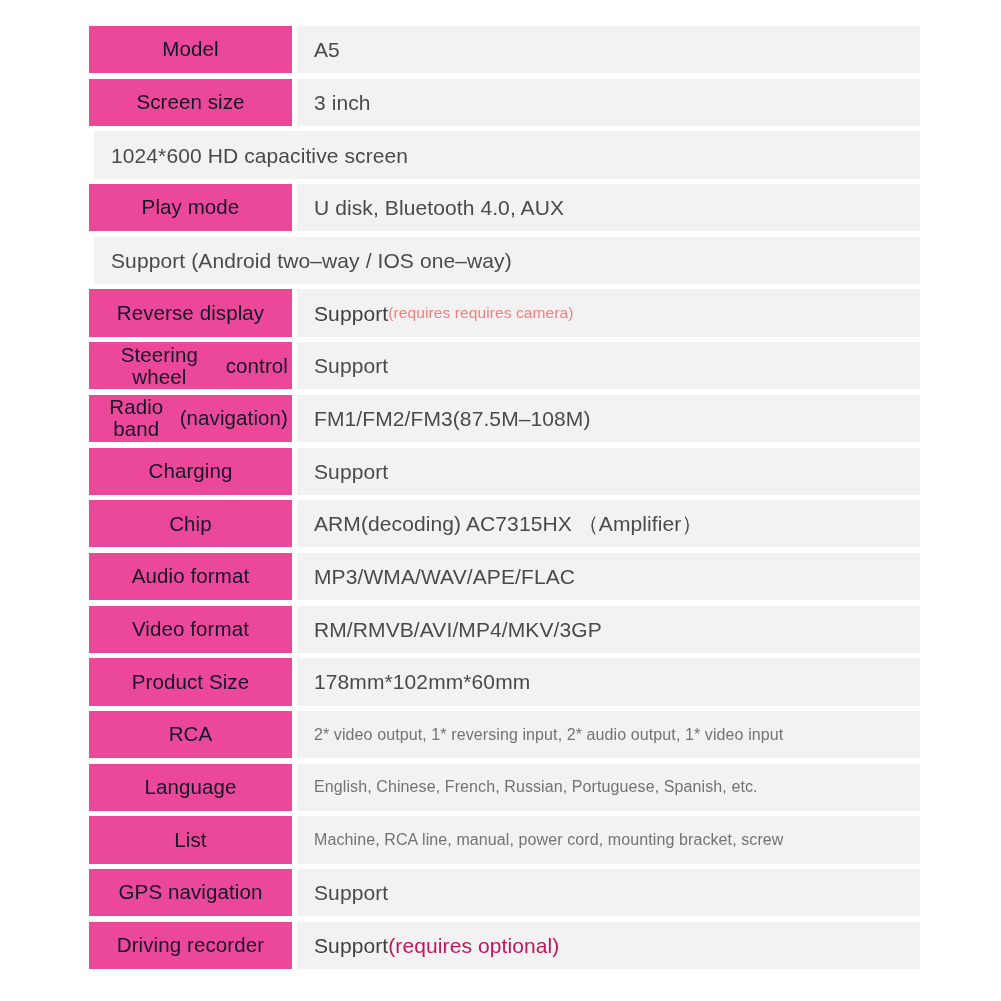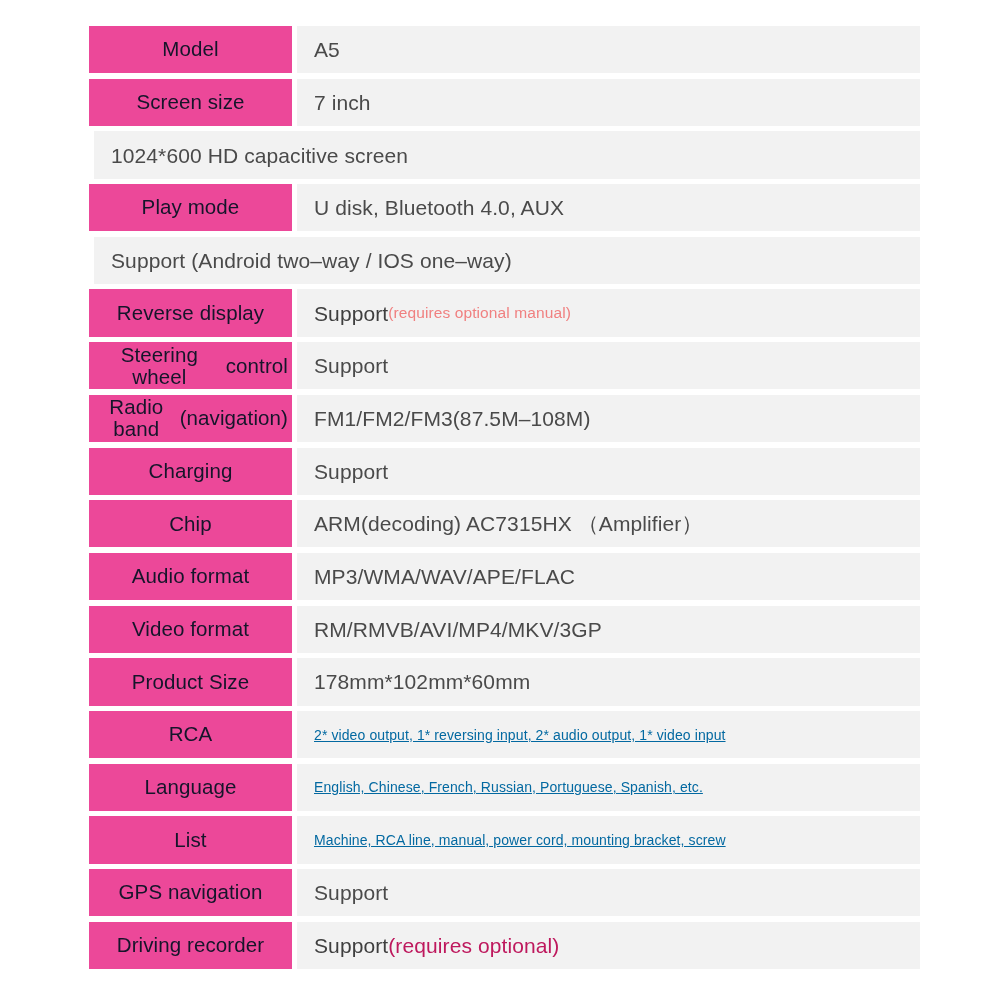--- a/index.html
+++ b/index.html
@@ -59,23 +59,22 @@
     line-height: 1.0;
     letter-spacing: 0.1px;
     box-sizing: border-box;
     padding: 0 0 0 17px;
     white-space: nowrap;
     overflow: hidden;
   }
 
   
   .value-cell.small {
-    font-size: 14px;
-    color: #0369a1;
-    text-decoration: underline;
+    font-size: 16px;
+    color: #737373;
   }
 
   .value-main {
     color: #3f3f3f;
   }
 
   
   .note-soft {
     color: #f08080;
     font-size: 15.5px;
@@ -92,37 +91,37 @@
 </head>
 <body>
 
 <div id="spec-table">
     <div class="spec-row">
       <div class="label-cell">Model</div>
       <div class="value-cell">A5</div>
     </div>
     <div class="spec-row">
       <div class="label-cell">Screen size</div>
-      <div class="value-cell">7 inch</div>
+      <div class="value-cell">3 inch</div>
     </div>
     <div class="spec-row">
       <div class="value-cell">1024*600 HD capacitive screen</div>
     </div>
     <div class="spec-row">
       <div class="label-cell">Play mode</div>
       <div class="value-cell">U disk, Bluetooth 4.0, AUX</div>
     </div>
     <div class="spec-row">
       <div class="value-cell">Support (Android two–way / IOS one–way)</div>
     </div>
     <div class="spec-row">
       <div class="label-cell">Reverse display</div>
       <div class="value-cell">
         <span class="value-main">Support</span>
-        <span class="note-soft">(requires optional manual)</span>
+        <span class="note-soft">(requires requires camera)</span>
       </div>
     </div>
     <div class="spec-row">
       <div class="label-cell two-line">
         <span>Steering wheel</span>
         <br>
         <span>control</span>
       </div>
       <div class="value-cell">Support</div>
     </div>

